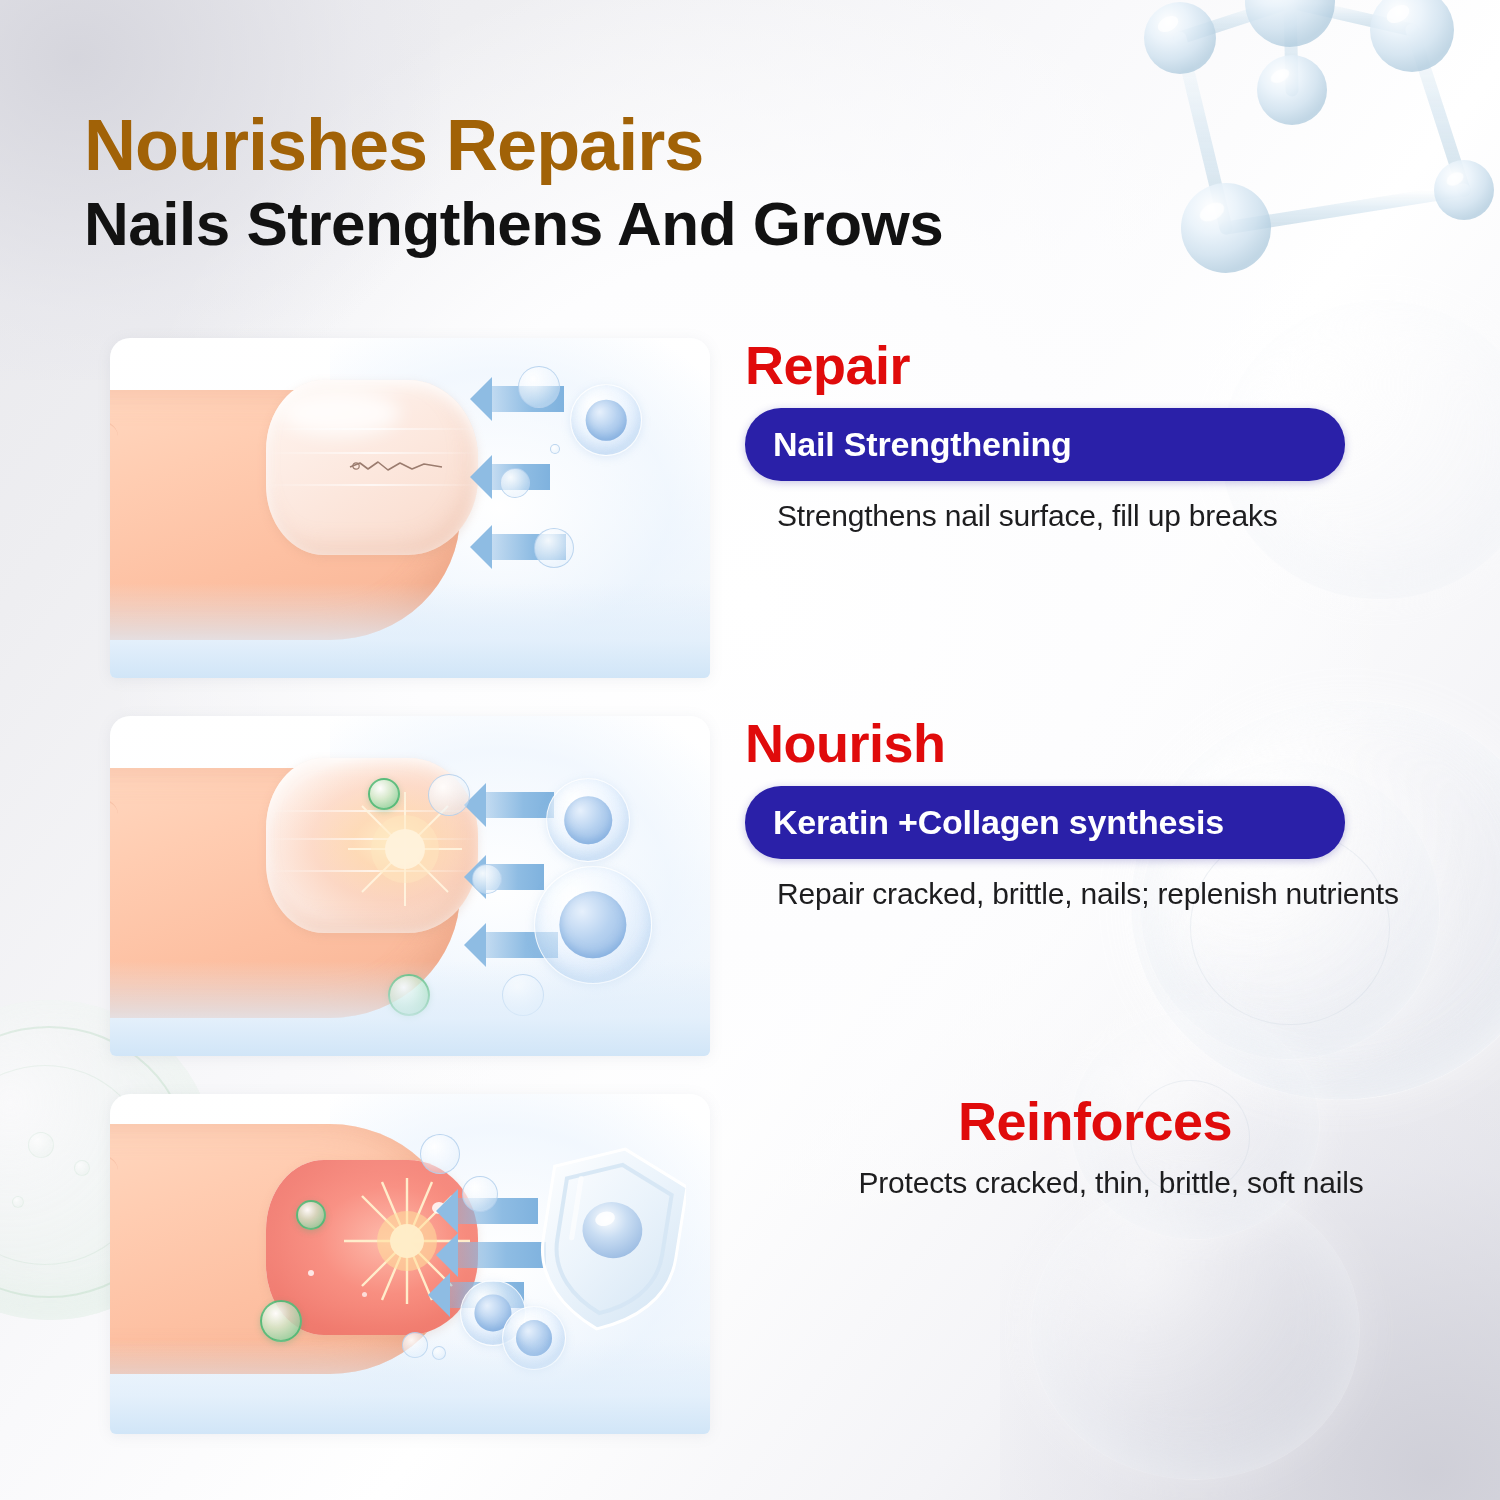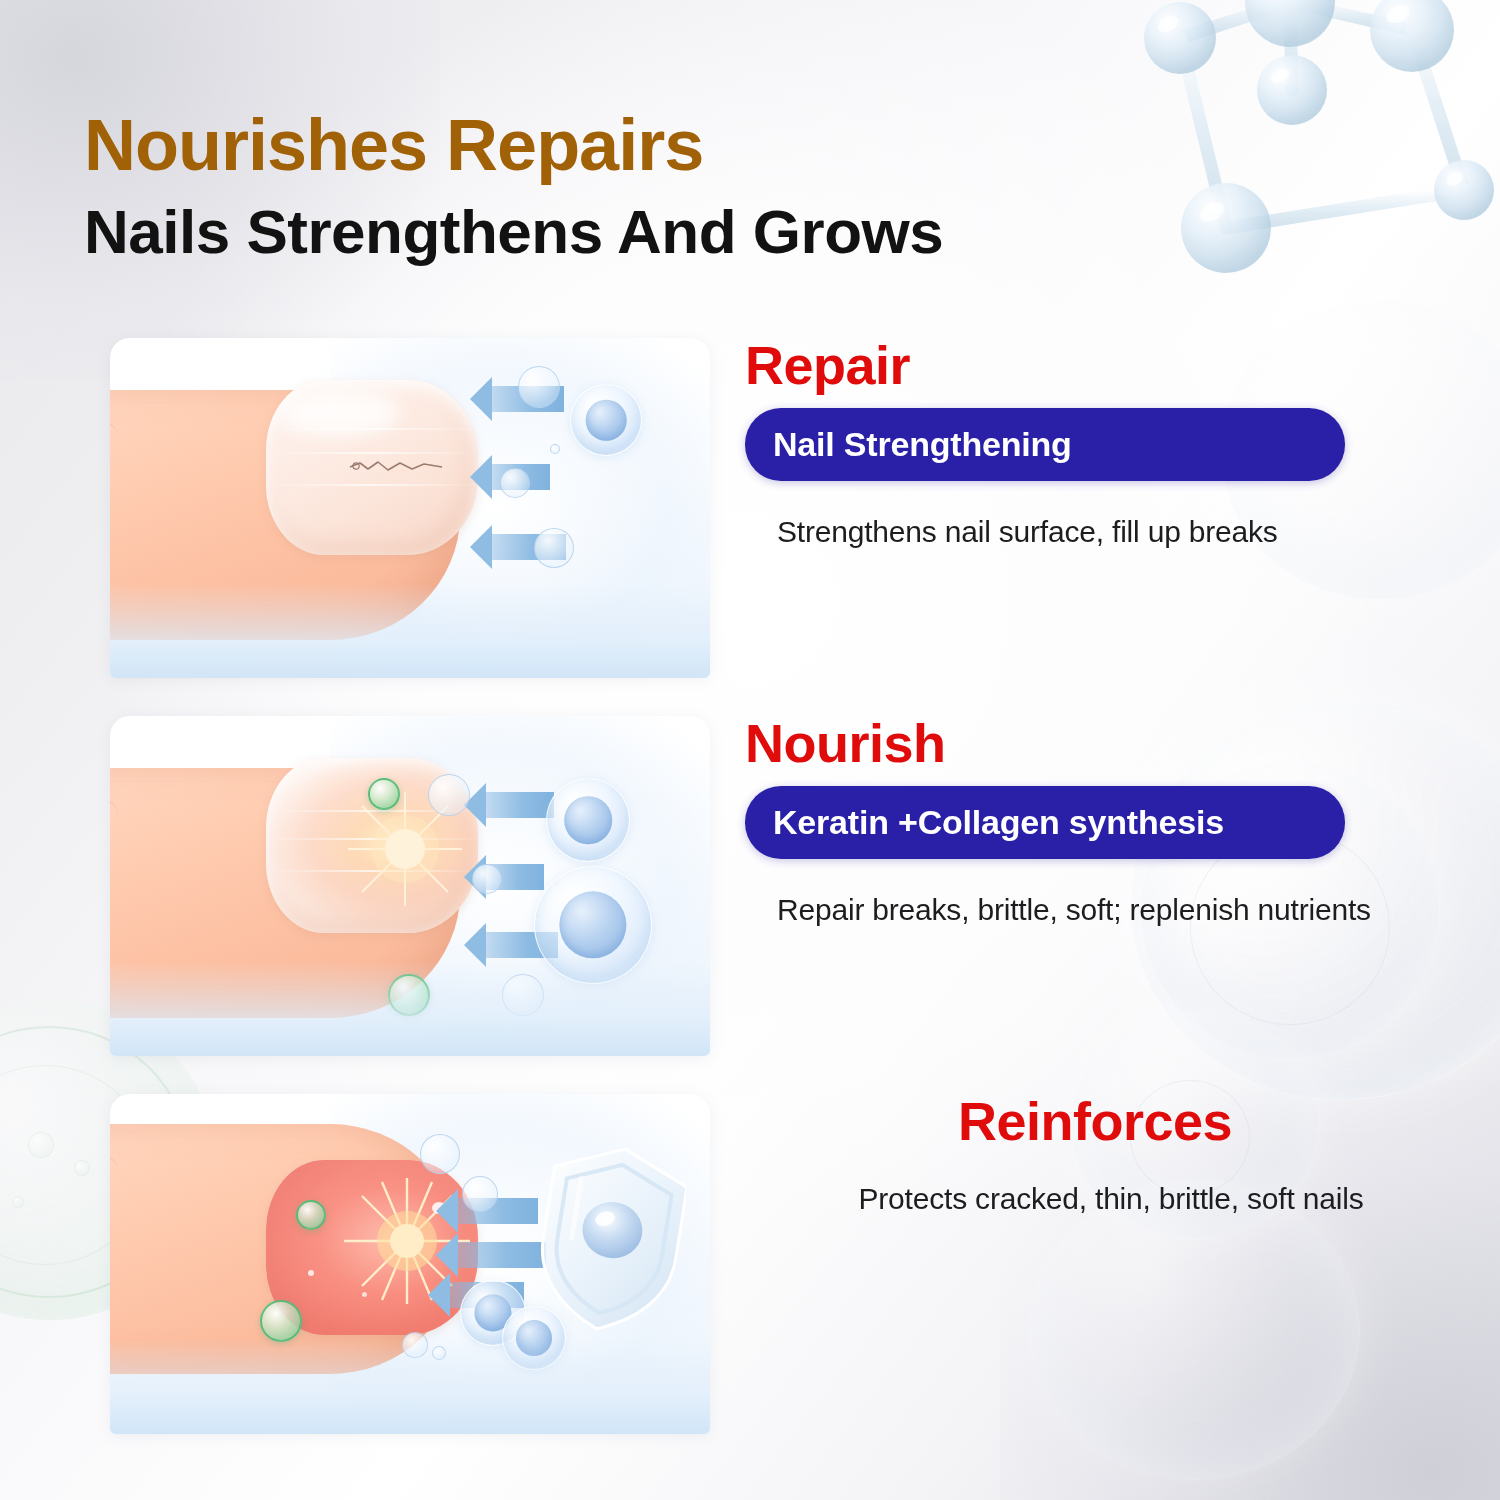--- a/index.html
+++ b/index.html
@@ -80,21 +80,21 @@
   #molecule { position:absolute; right:0; top:-40px; width:460px; height:360px; }
 
   
   .headline { position:absolute; left:84px; top:108px; width:1180px; }
   .headline .l1 {
     font-size:72px; font-weight:bold; color:#a16207; letter-spacing:-1px;
     line-height:1.04; white-space:nowrap;
   }
   .headline .l2 {
     font-size:62px; font-weight:bold; color:#121212; letter-spacing:-.5px;
-    line-height:1.12; margin-top:14px; white-space:nowrap;
+    line-height:1.12; margin-top:6px; white-space:nowrap;
   }
 
   
   .row { position:absolute; left:0; width:1500px; height:344px; }
   .row.r1 { top:338px; }
   .row.r2 { top:716px; }
   .row.r3 { top:1094px;text-align:center; }
 
   
   .card {
@@ -207,21 +207,21 @@
   .pill {
     display:block; width:600px; height:73px;
     background:#2a20a8; border-radius:36px;
     color:#ffffff; font-size:34px; font-weight:bold;
     line-height:73px; padding-left:28px;
     letter-spacing:-.2px; white-space:nowrap;
     box-shadow:0 2px 8px rgba(35,28,150,.25);
     overflow:hidden;
   }
   .desc {
-    margin-top:32px; padding-left:32px;
+    margin-top:16px; padding-left:32px;
     font-size:30px; color:#1d1d1f; line-height:1.25;
     letter-spacing:-.2px; white-space:nowrap;
   }
 </style>
 </head>
 <body>
 
 <div id="bg-root">
   <div class="bg-base"></div>
   <div class="bg-corner-tl"></div>
@@ -376,21 +376,21 @@
     <div class="bub" style="left:424px; top:150px; width:118px; height:118px;">
         <div class="core"></div>
       </div>
 
     <div class="floorlight"></div>
   </div>
 
   <div class="txt">
     <div class="kicker">Nourish</div>
     <div class="pill">Keratin +Collagen synthesis</div>
-    <div class="desc">Repair breaks, brittle, soft; replenish nutrients</div>
+    <div class="desc">Repair cracked, brittle, nails; replenish nutrients</div>
   </div>
 </div>
 
 <div class="row r3">
 
   <div class="card">
     <div class="glow"></div>
 
     <div class="finger" style="top:30px;">
       <div class="knuckle k1"></div>

